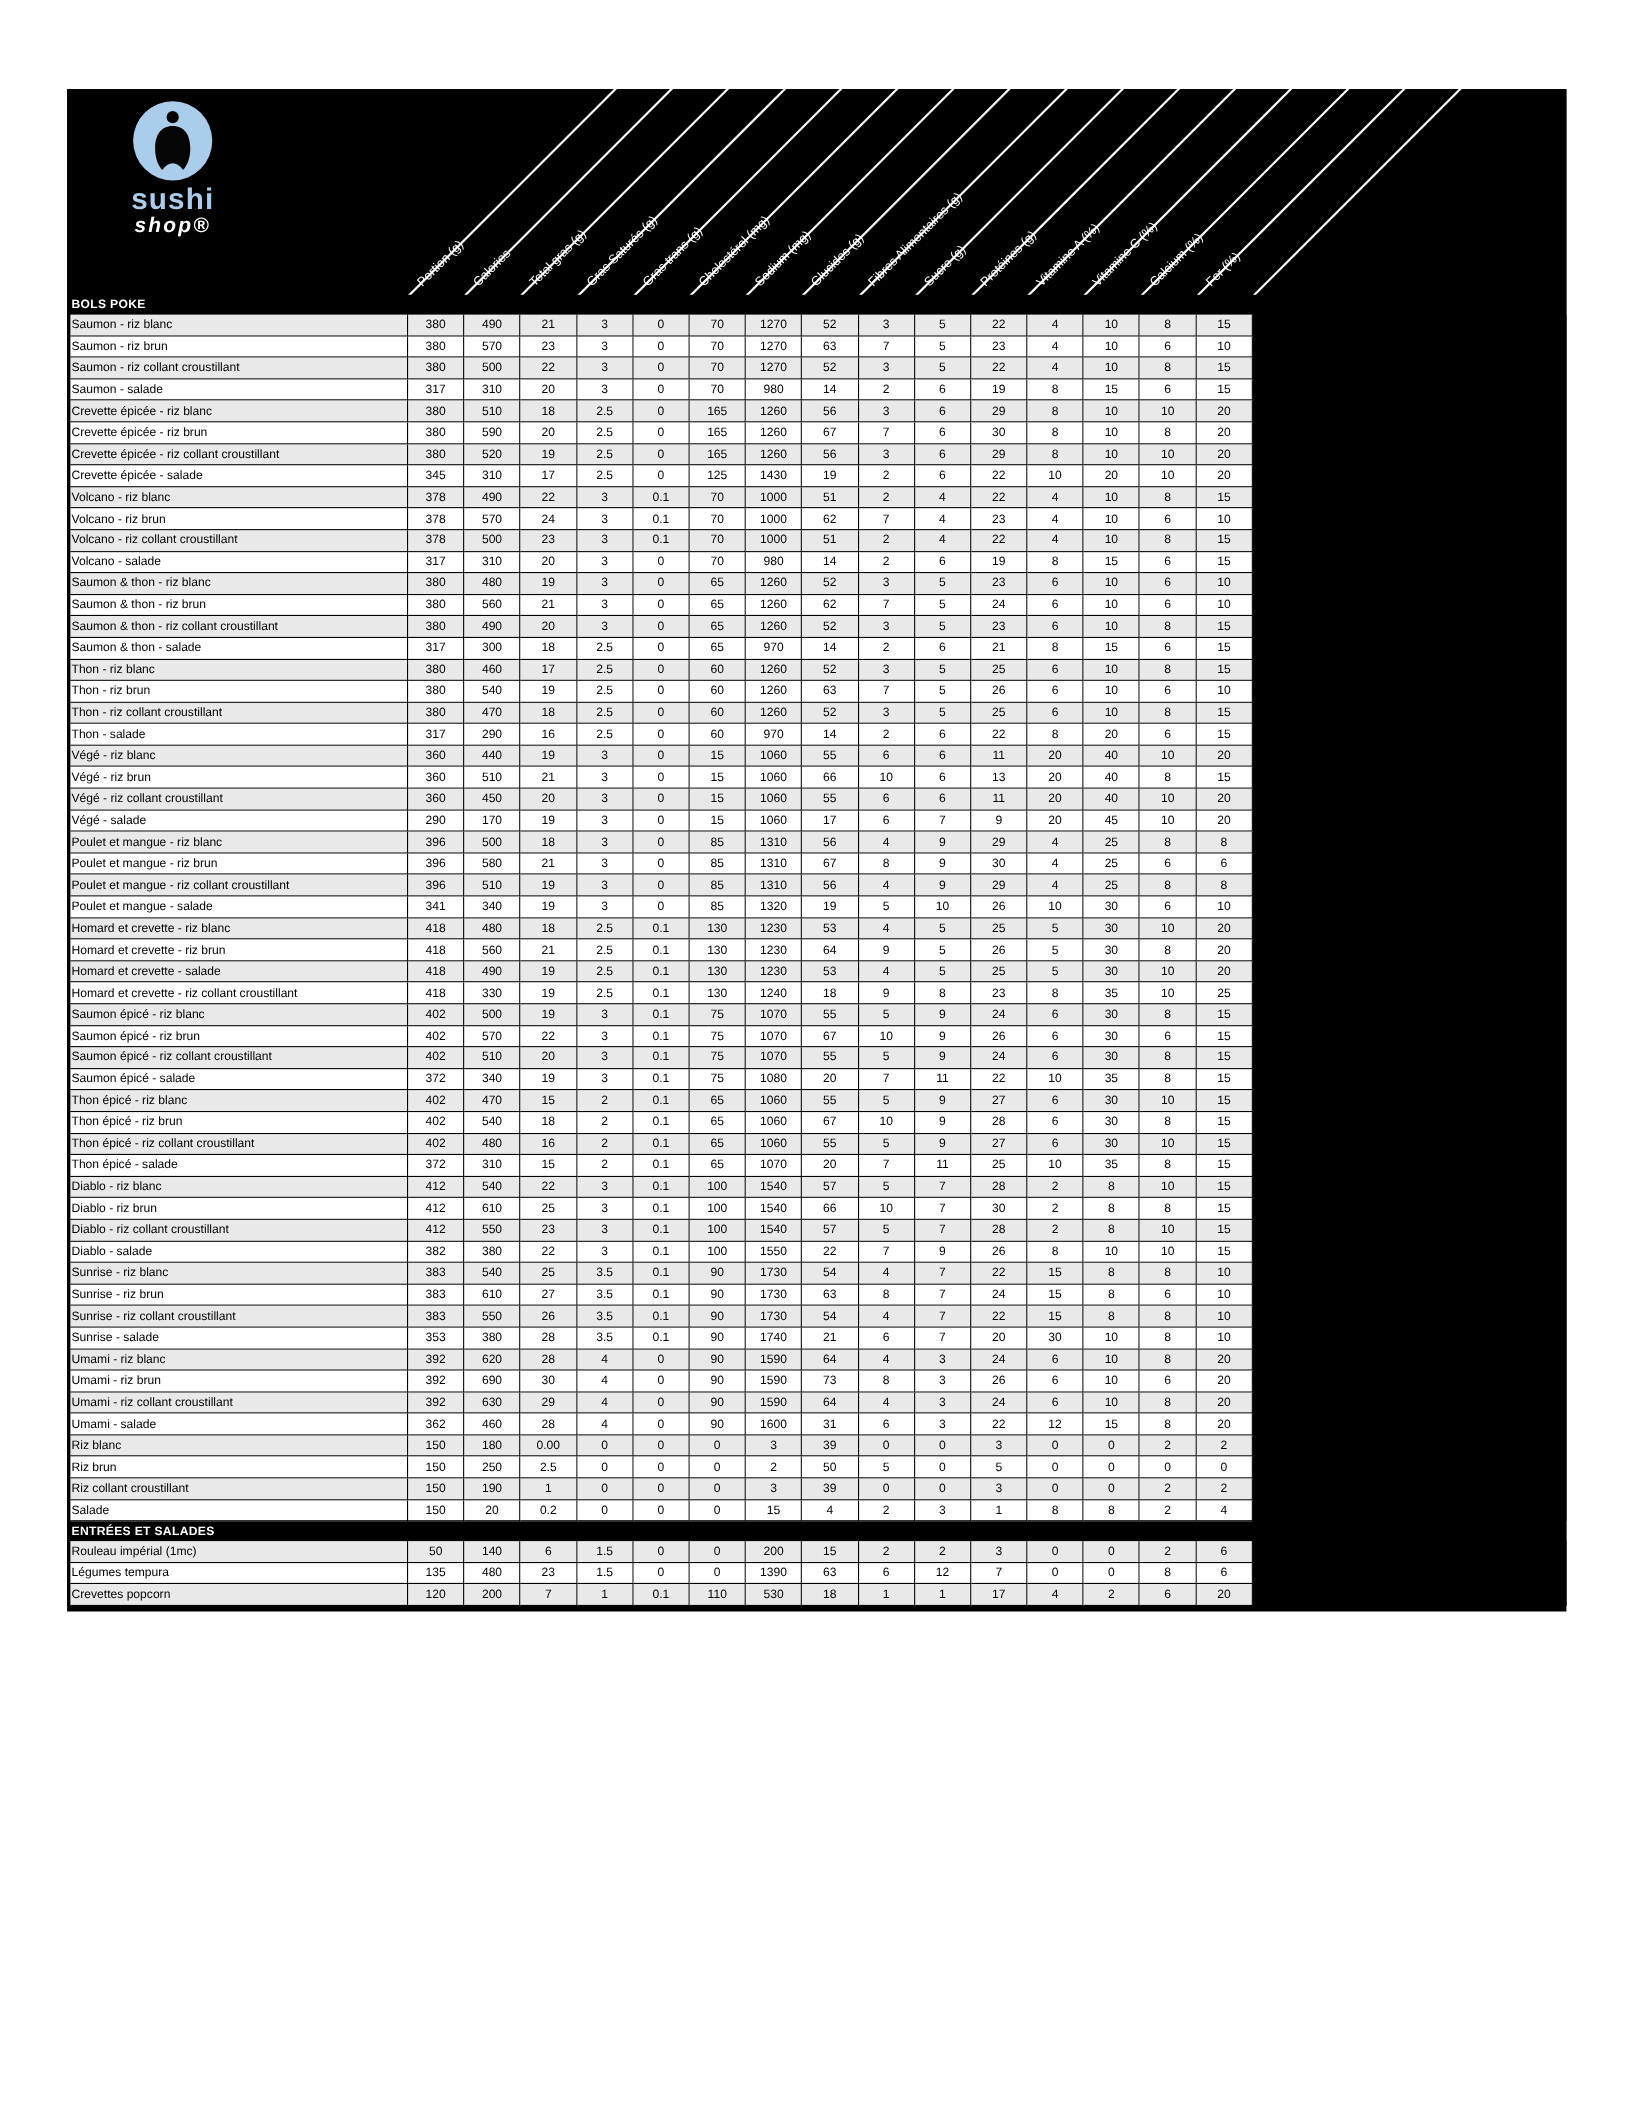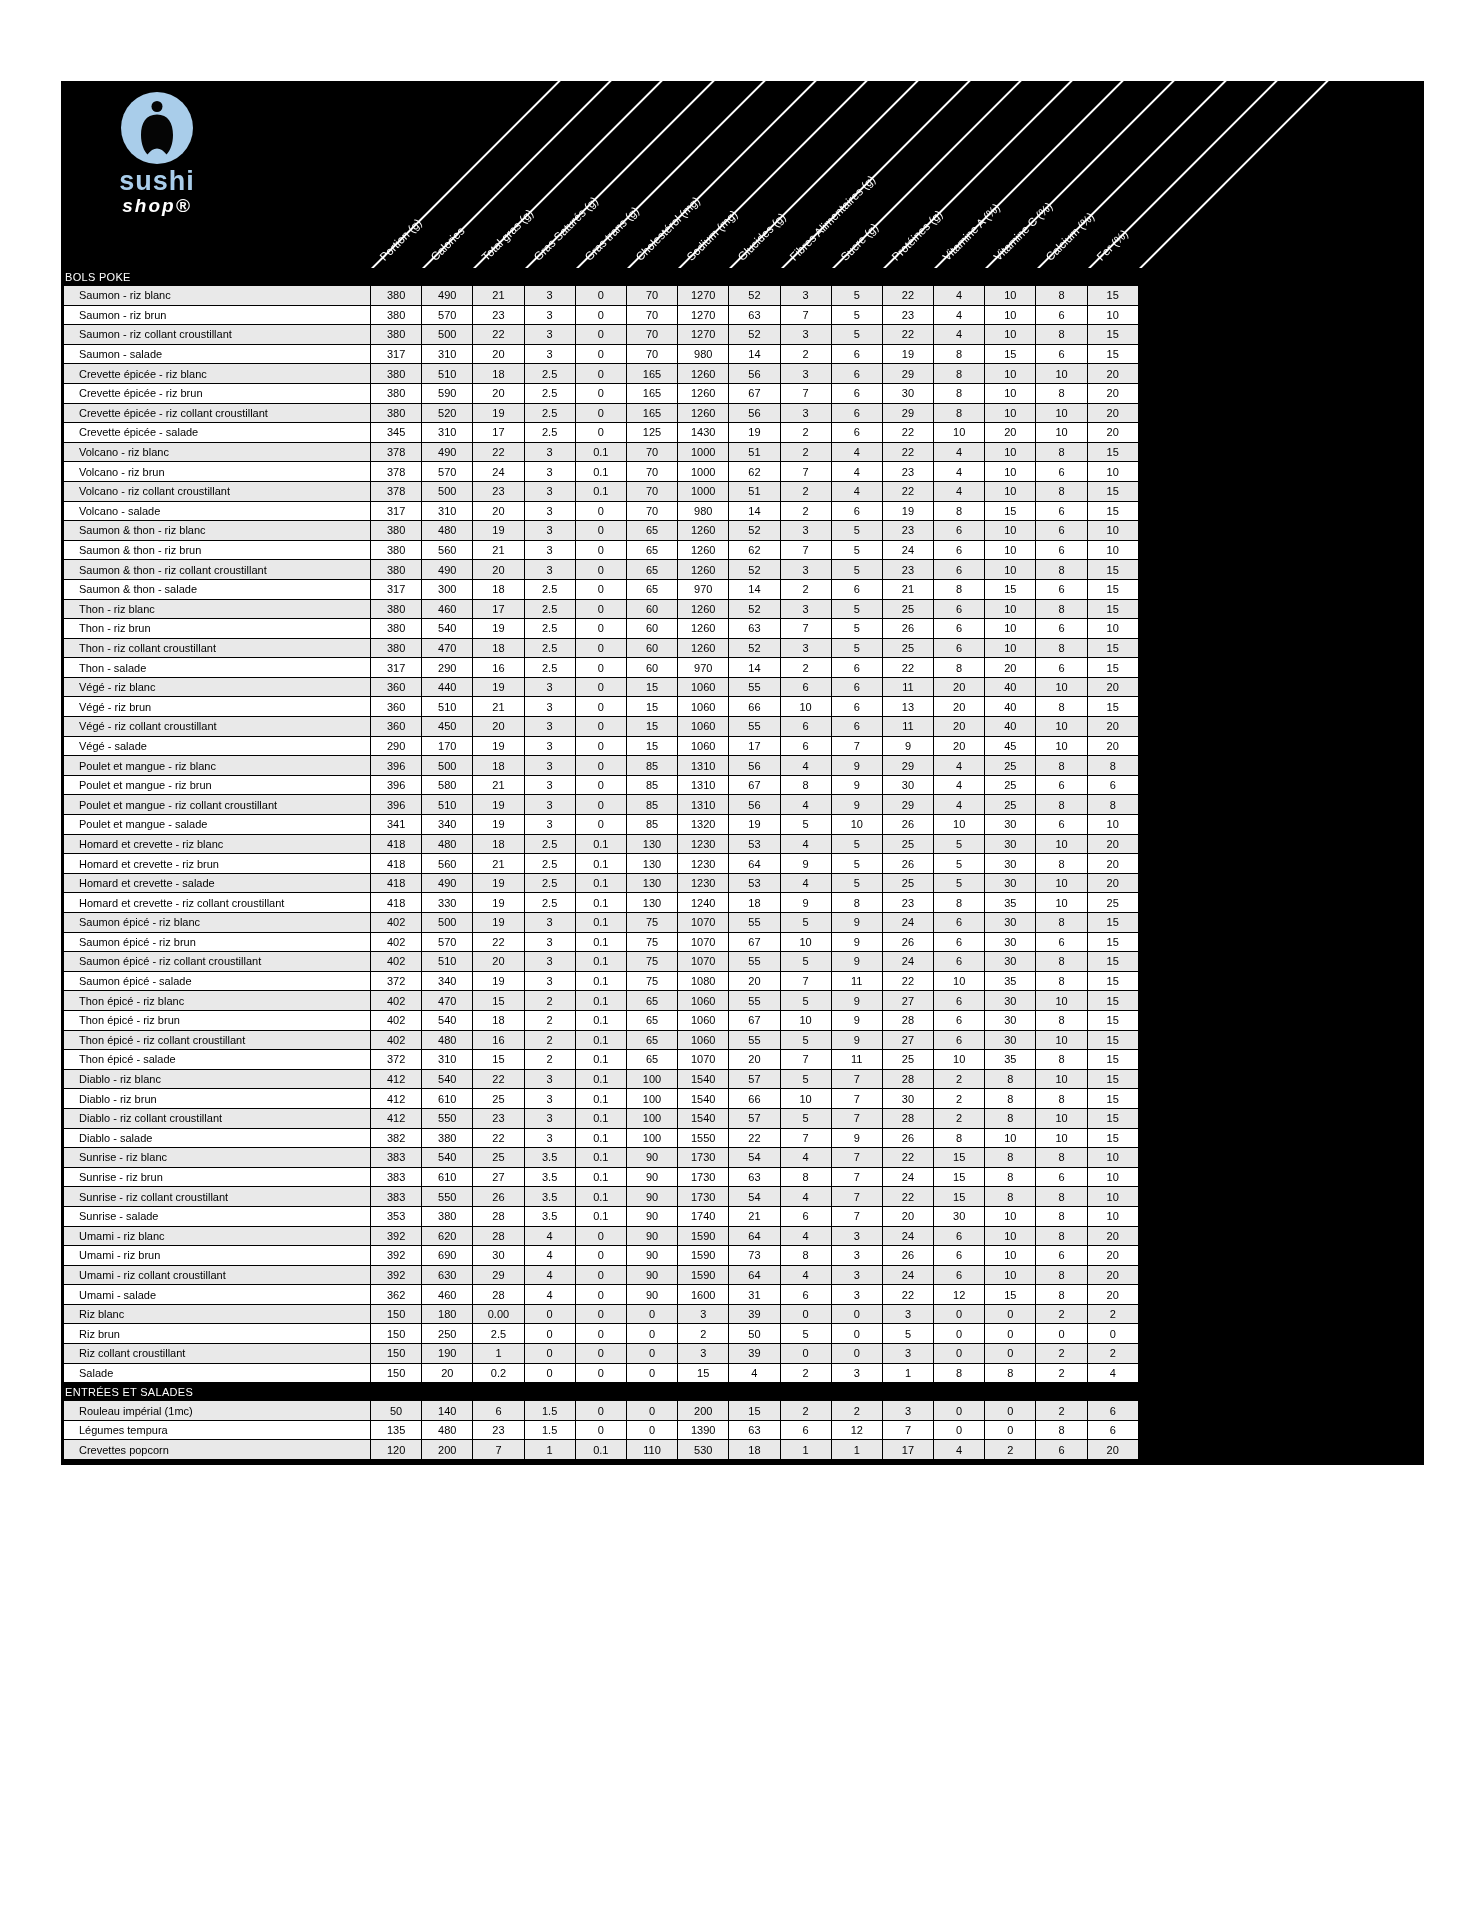--- a/index.html
+++ b/index.html
@@ -21,31 +21,31 @@
   .diag-line {
     position:absolute; bottom:0; width:2px; height:300px; background:#ffffff;
     transform-origin:left bottom; transform:rotate(45deg);
   }
   .diag-label {
     position:absolute; bottom:5px; color:#ffffff; font-size:11.5px; white-space:nowrap;
     transform-origin:left bottom; transform:rotate(-45deg);
   }
   
   .section-bar {
-    height:18px; background:#000; color:#fff; font-weight:normal; font-size:11px;
+    height:18px; background:#000; color:#fff; font-weight:bold; font-size:11px;
     letter-spacing:0.3px; padding-left:4px; display:flex; align-items:center;
   }
   .row { display:flex; height:19.6px; padding-left:3px; background:#000; }
   .row.shaded .cell { background:#e9e9e9; }
   .row.plain  .cell { background:#ffffff; }
   .cell {
     border-right:1px solid #000; border-bottom:1px solid #000;
     font-size:11px; color:#000; display:flex; align-items:center; overflow:hidden;
   }
-  .cell.name { flex:0 0 307px; padding-left:15px; justify-content:flex-start; }
+  .cell.name { flex:0 0 307px; padding-left:1px; justify-content:flex-start; }
   .cell.num  { flex:0 0 51.2px; justify-content:center; }
   .filler { flex:1 1 auto; background:#000; }
 </style>
 </head>
 <body>
 
 <div class="page">
   <div class="frame">
 
     <div class="header">

